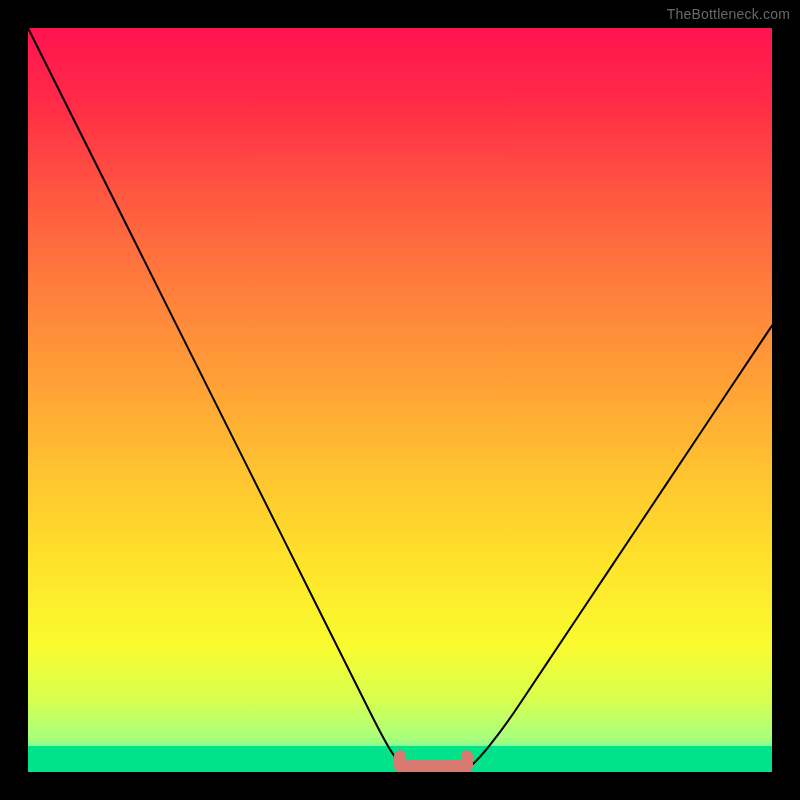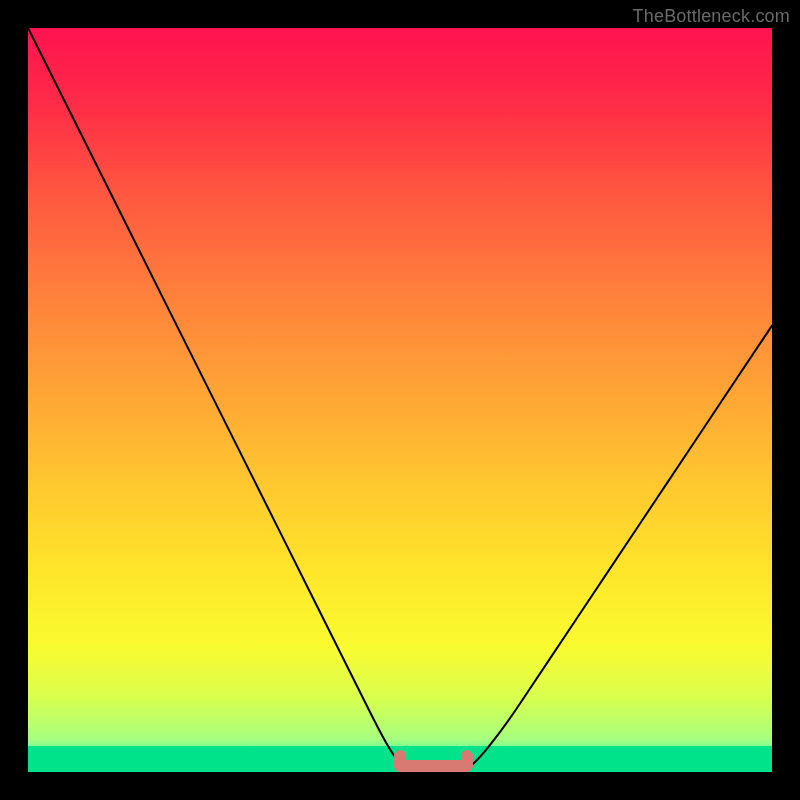--- a/index.html
+++ b/index.html
@@ -15,21 +15,21 @@
     position: relative;
     width: 800px;
     height: 800px;
     background: #000;
   }
   .watermark {
     position: absolute;
     top: 6px;
     right: 10px;
     color: #696969;
-    font-size: 18px;
+    font-size: 14px;
     font-weight: 400;
     letter-spacing: 0.2px;
     z-index: 5;
   }
   .plot {
     position: absolute;
     left: 28px;
     top: 28px;
     width: 744px;
     height: 744px;

